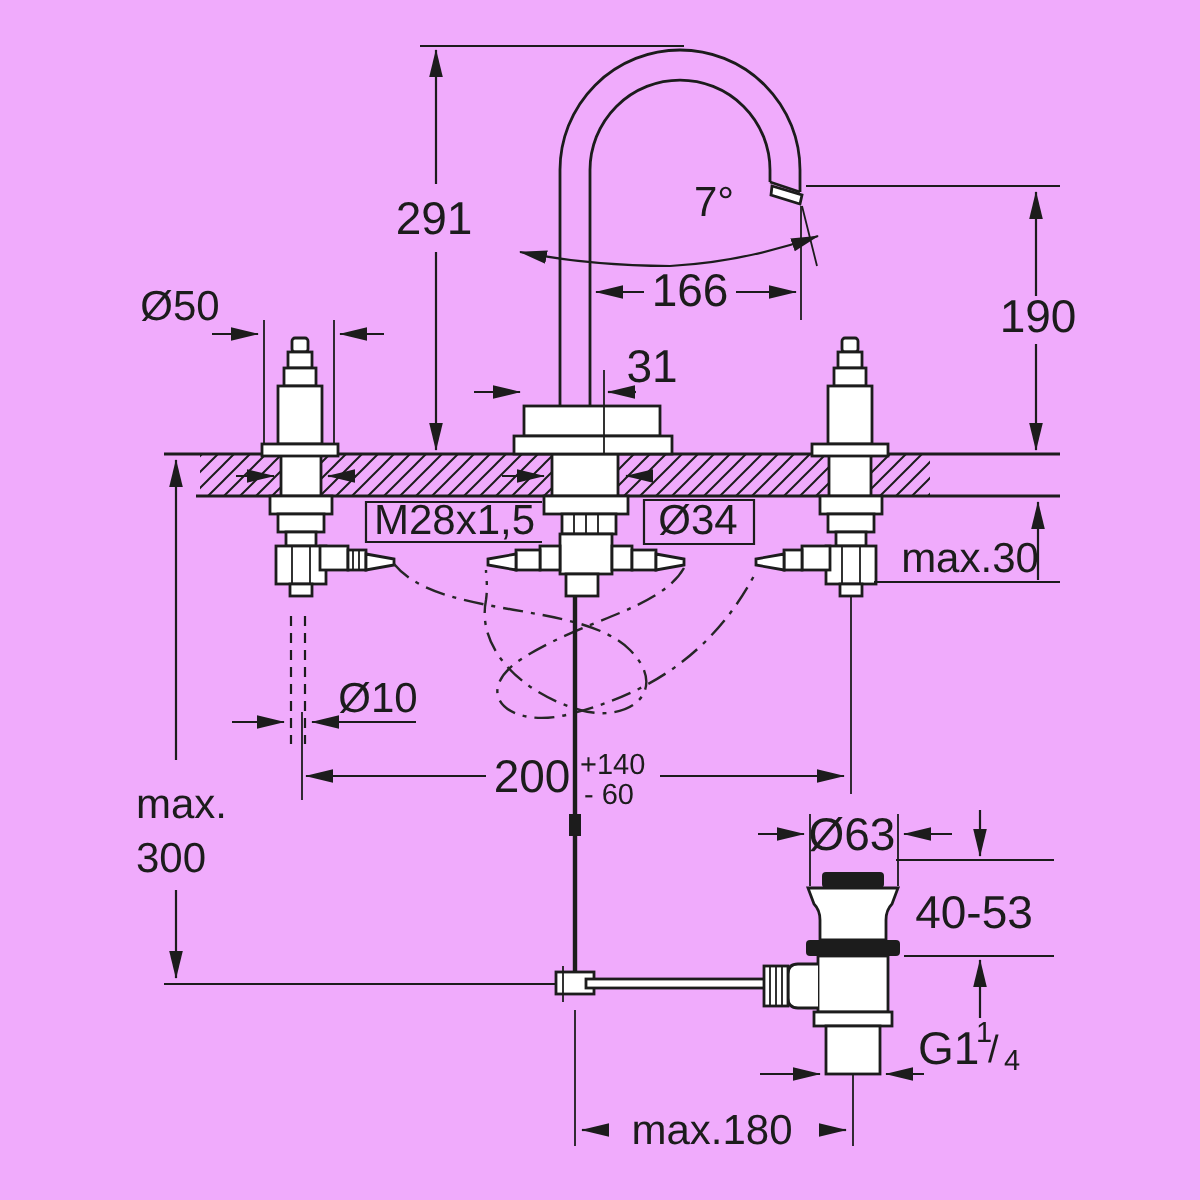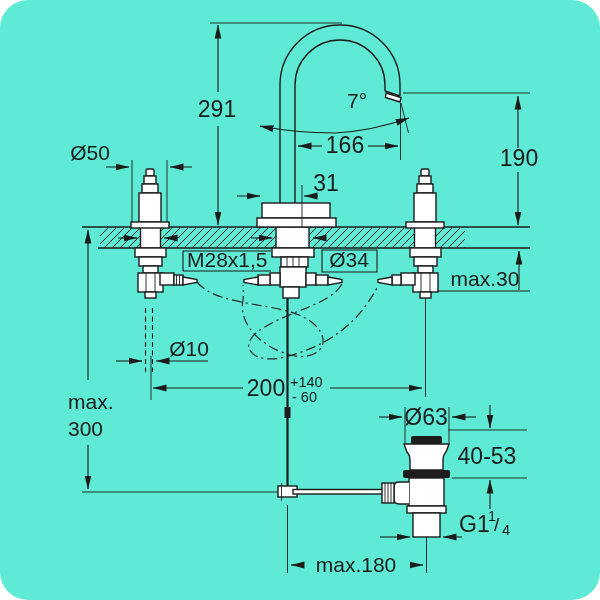--- a/index.html
+++ b/index.html
@@ -1,16 +1,16 @@
 <!DOCTYPE html>
 <html><head>
 <meta charset="utf-8">
 <style>
   html,body{margin:0;padding:0;background:#ffffff;}
-  #stage{width:600px;height:600px;background:#5eead4;position:relative;overflow:hidden;border-radius:28px;}
+  #stage{width:600px;height:600px;background:#f0abfc;position:relative;overflow:hidden;}
   svg{display:block;}
   text{fill:#1c1c1c;font-family:"Liberation Sans",sans-serif;}
   .t23{font-size:23px;}
   .t21{font-size:21px;}
   .t19{font-size:19px;}
   .t14{font-size:14.5px;}
   .ol{fill:#ffffff;stroke:#1c1c1c;stroke-width:1.4;}
   .ln{fill:none;stroke:#1c1c1c;stroke-width:1.4;}
   .thin{fill:none;stroke:#1c1c1c;stroke-width:0.9;}
   .dim{fill:none;stroke:#1c1c1c;stroke-width:1.1;}

